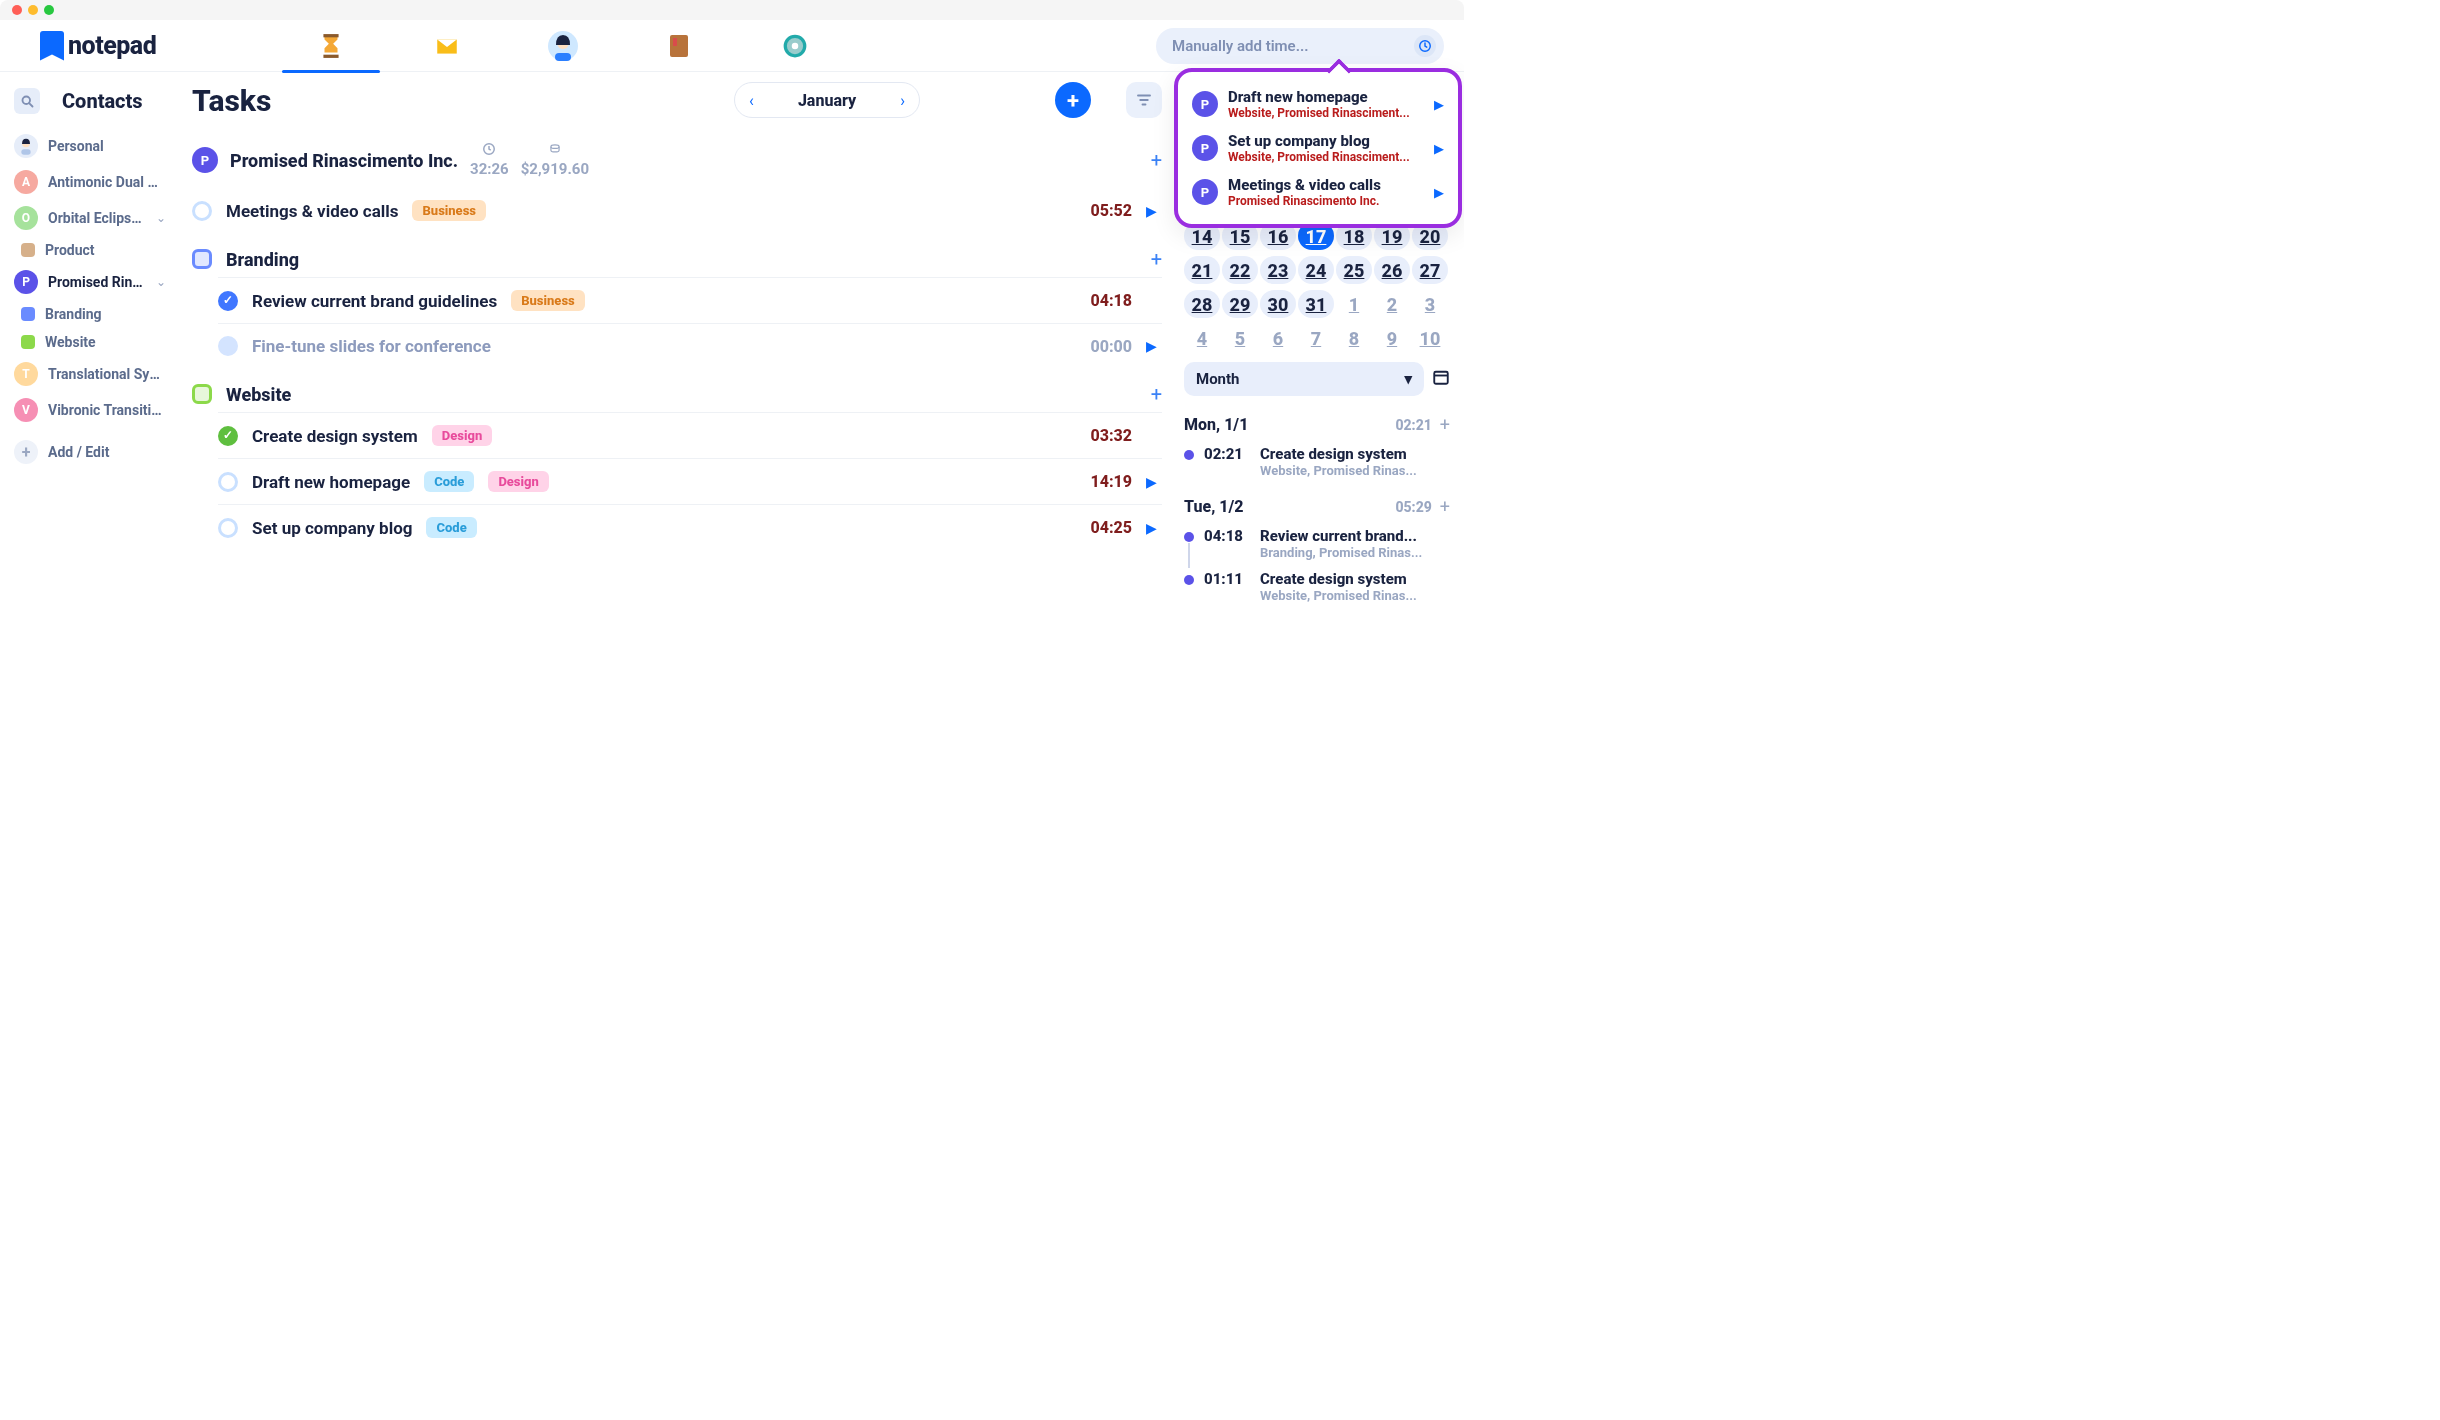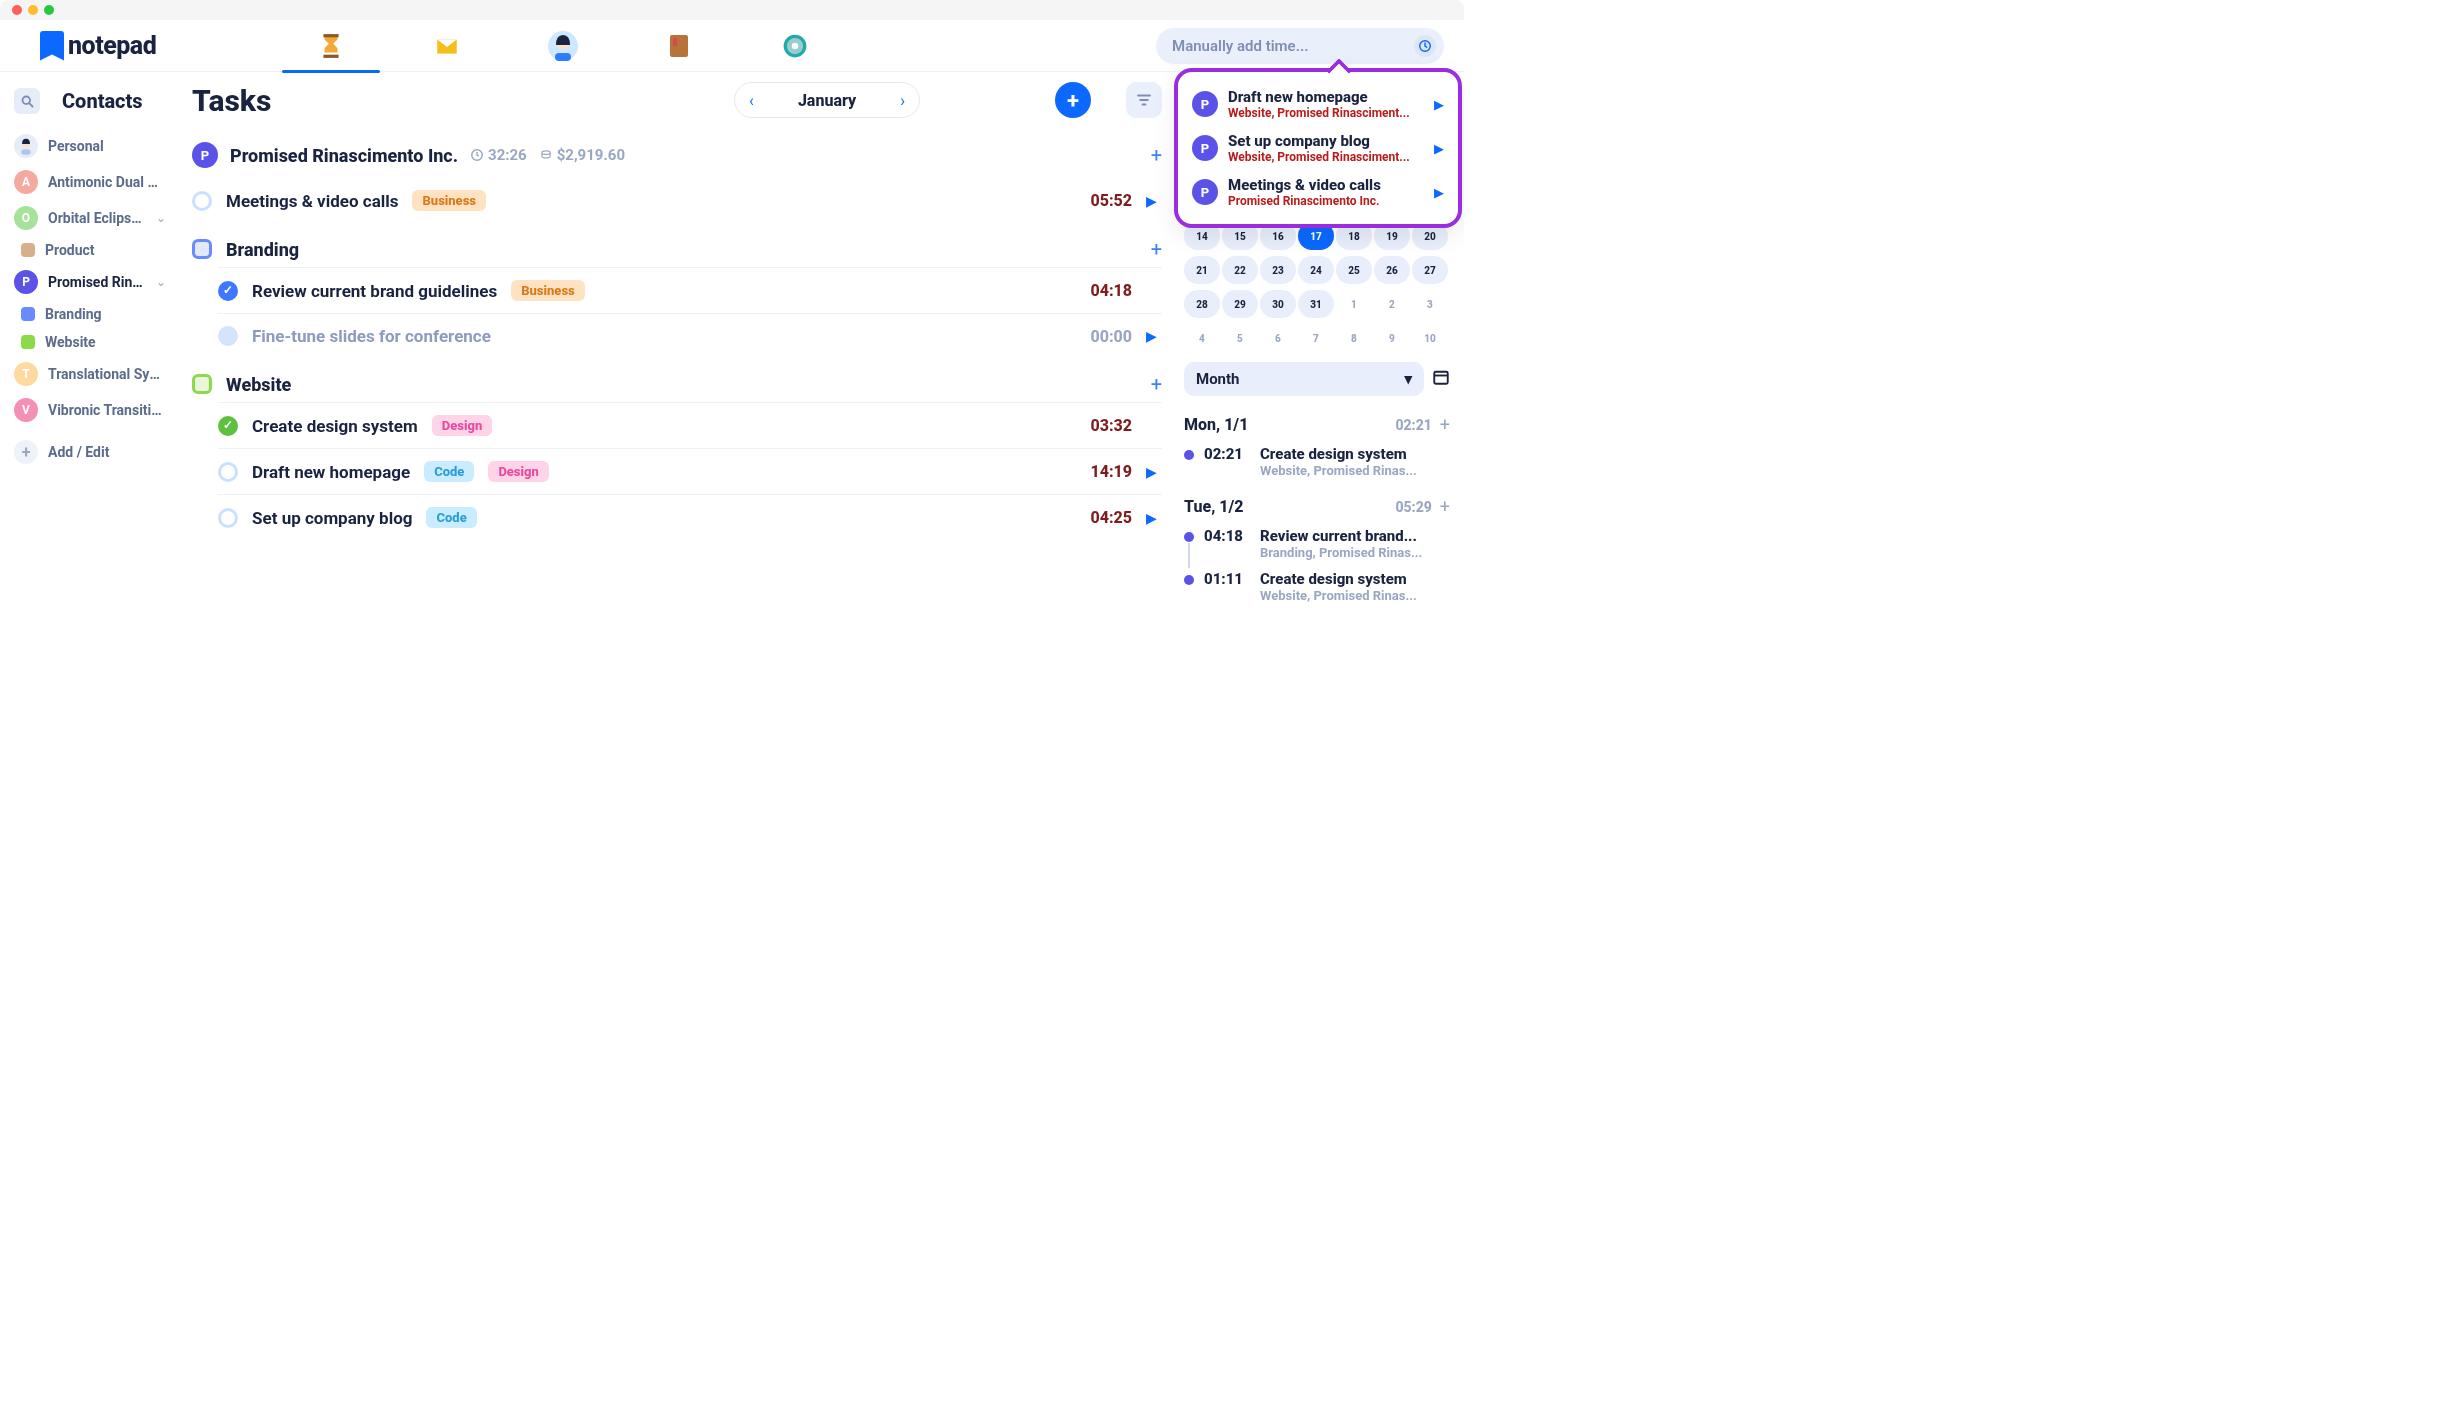--- a/index.html
+++ b/index.html
@@ -35,21 +35,21 @@
 .main-head { display:flex; align-items:center; gap:25px; margin-bottom:18px; }
 .page-title { font-size:30px; font-weight:800; color:#1a2340; }
 .month-pill { margin-left:auto; transform:translateX(-100px); display:flex; align-items:center; border:1px solid #e3e8f2; border-radius:22px; height:36px; padding:0 10px; gap:40px; }
 .mp-arrow { color:#0b69ff; font-size:16px; cursor:pointer; padding:0 4px; }
 .mp-label { font-size:16px; font-weight:800; color:#1a2340; }
 .add-btn { width:36px; height:36px; border-radius:50%; background:#0b69ff; color:#fff; display:flex; align-items:center; justify-content:center; font-size:22px; font-weight:700; cursor:pointer; margin-left:10px; }
 .filter-btn { width:36px; height:36px; background:#eaf0fb; border-radius:10px; color:#7f8fb3; display:flex; align-items:center; justify-content:center; cursor:pointer; margin-left:10px; }
 .project-row { display:flex; align-items:center; gap:12px; padding:6px 0 10px; }
 .proj-avatar { width:26px; height:26px; border-radius:50%; background:#5b52e8; color:#fff; display:flex; align-items:center; justify-content:center; font-size:13px; font-weight:700; }
 .proj-name { font-size:18px; font-weight:800; color:#1a2340; }
-.proj-meta { display:flex; align-items:center; gap:4px; color:#9aa7c2; font-size:15px; font-weight:700; }
+.proj-meta { display:flex; align-items:center; gap:4px; color:#9aa7c2; font-size:15px; font-weight:700;flex-direction:column; }
 .proj-add { margin-left:auto; color:#3b82f6; font-size:20px; cursor:pointer; }
 .task-row { display:flex; align-items:center; gap:14px; padding:12px 0; border-top:1px solid #eef1f5; }
 .task-row.first{border-top:0;}
 .task-check { width:20px; height:20px; border-radius:50%; border:3px solid #c9e0ff; flex-shrink:0; }
 .task-check.done { background:#4077ff; border-color:#4077ff; position:relative; }
 .task-check.done.green { background:#5fbf3f; border-color:#5fbf3f; }
 .task-check.done::after { content:"✓"; color:#fff; font-size:12px; font-weight:900; position:absolute; top:-1px; left:2px; }
 .task-check.faint { border-color:#d4e4ff; background:#d4e4ff; }
 .task-name { font-size:17px; font-weight:700; color:#1a2340; }
 .task-name.muted { color:#8d9bbd; }
@@ -69,21 +69,21 @@
 .dropdown { position:absolute; top:-4px; left:-10px; right:2px; background:#fff; border:4px solid #9a2de0; border-radius:18px; padding:10px 8px; z-index:50; box-shadow:0 8px 24px rgba(0,0,0,.08); }
 .dropdown::before { content:""; position:absolute; top:-10px; right:110px; width:14px; height:14px; background:#fff; border-left:4px solid #9a2de0; border-top:4px solid #9a2de0; transform:rotate(45deg); border-radius:2px 0 0 0; }
 .dd-item { display:flex; align-items:center; gap:10px; padding:6px 6px; border-radius:10px; cursor:pointer; }
 .dd-avatar{width:26px;height:26px;border-radius:50%;background:#5b52e8;color:#fff;display:flex;align-items:center;justify-content:center;font-size:13px;font-weight:700;flex-shrink:0;}
 .dd-text{flex:1;overflow:hidden;}
 .dd-title{font-size:15px;font-weight:800;color:#1a2340;white-space:nowrap;overflow:hidden;text-overflow:ellipsis;}
 .dd-sub{font-size:12px;font-weight:700;color:#b91c1c;white-space:nowrap;overflow:hidden;text-overflow:ellipsis;}
 .dd-play{color:#0b69ff;font-size:13px;}
 .calendar { margin-top:140px; }
 .cal-week { display:flex; gap:2px; margin-bottom:6px; }
-.cal-day { width:36px; height:28px; border-radius:14px; display:flex; align-items:center; justify-content:center; font-size:10px; font-weight:800; color:#1a2340; cursor:pointer; background:#e8eefb; }
+.cal-day { width:36px; height:28px; border-radius:14px; display:flex; align-items:center; justify-content:center; font-size:18px; font-weight:800; color:#1a2340; cursor:pointer; background:#e8eefb;text-decoration:underline; }
 .cal-day.out{background:transparent;color:#9aa7c2;}
 .cal-day.sel{background:#0b69ff;color:#fff;}
 .cal-foot{display:flex;align-items:center;gap:8px;margin-top:10px;}
 .month-select{flex:1;height:34px;background:#e8eefb;border-radius:10px;display:flex;align-items:center;justify-content:space-between;padding:0 12px;font-size:15px;font-weight:700;color:#1a2340;cursor:pointer;}
 .cal-icon{color:#1a2340;font-size:18px;cursor:pointer;}
 .day-block{margin-top:18px;}
 .day-head{display:flex;align-items:center;}
 .day-label{font-size:16px;font-weight:800;color:#1a2340;}
 .day-total{margin-left:auto;font-size:14px;font-weight:800;color:#9aa7c2;}
 .day-add{color:#9aa7c2;font-size:18px;margin-left:8px;cursor:pointer;}

